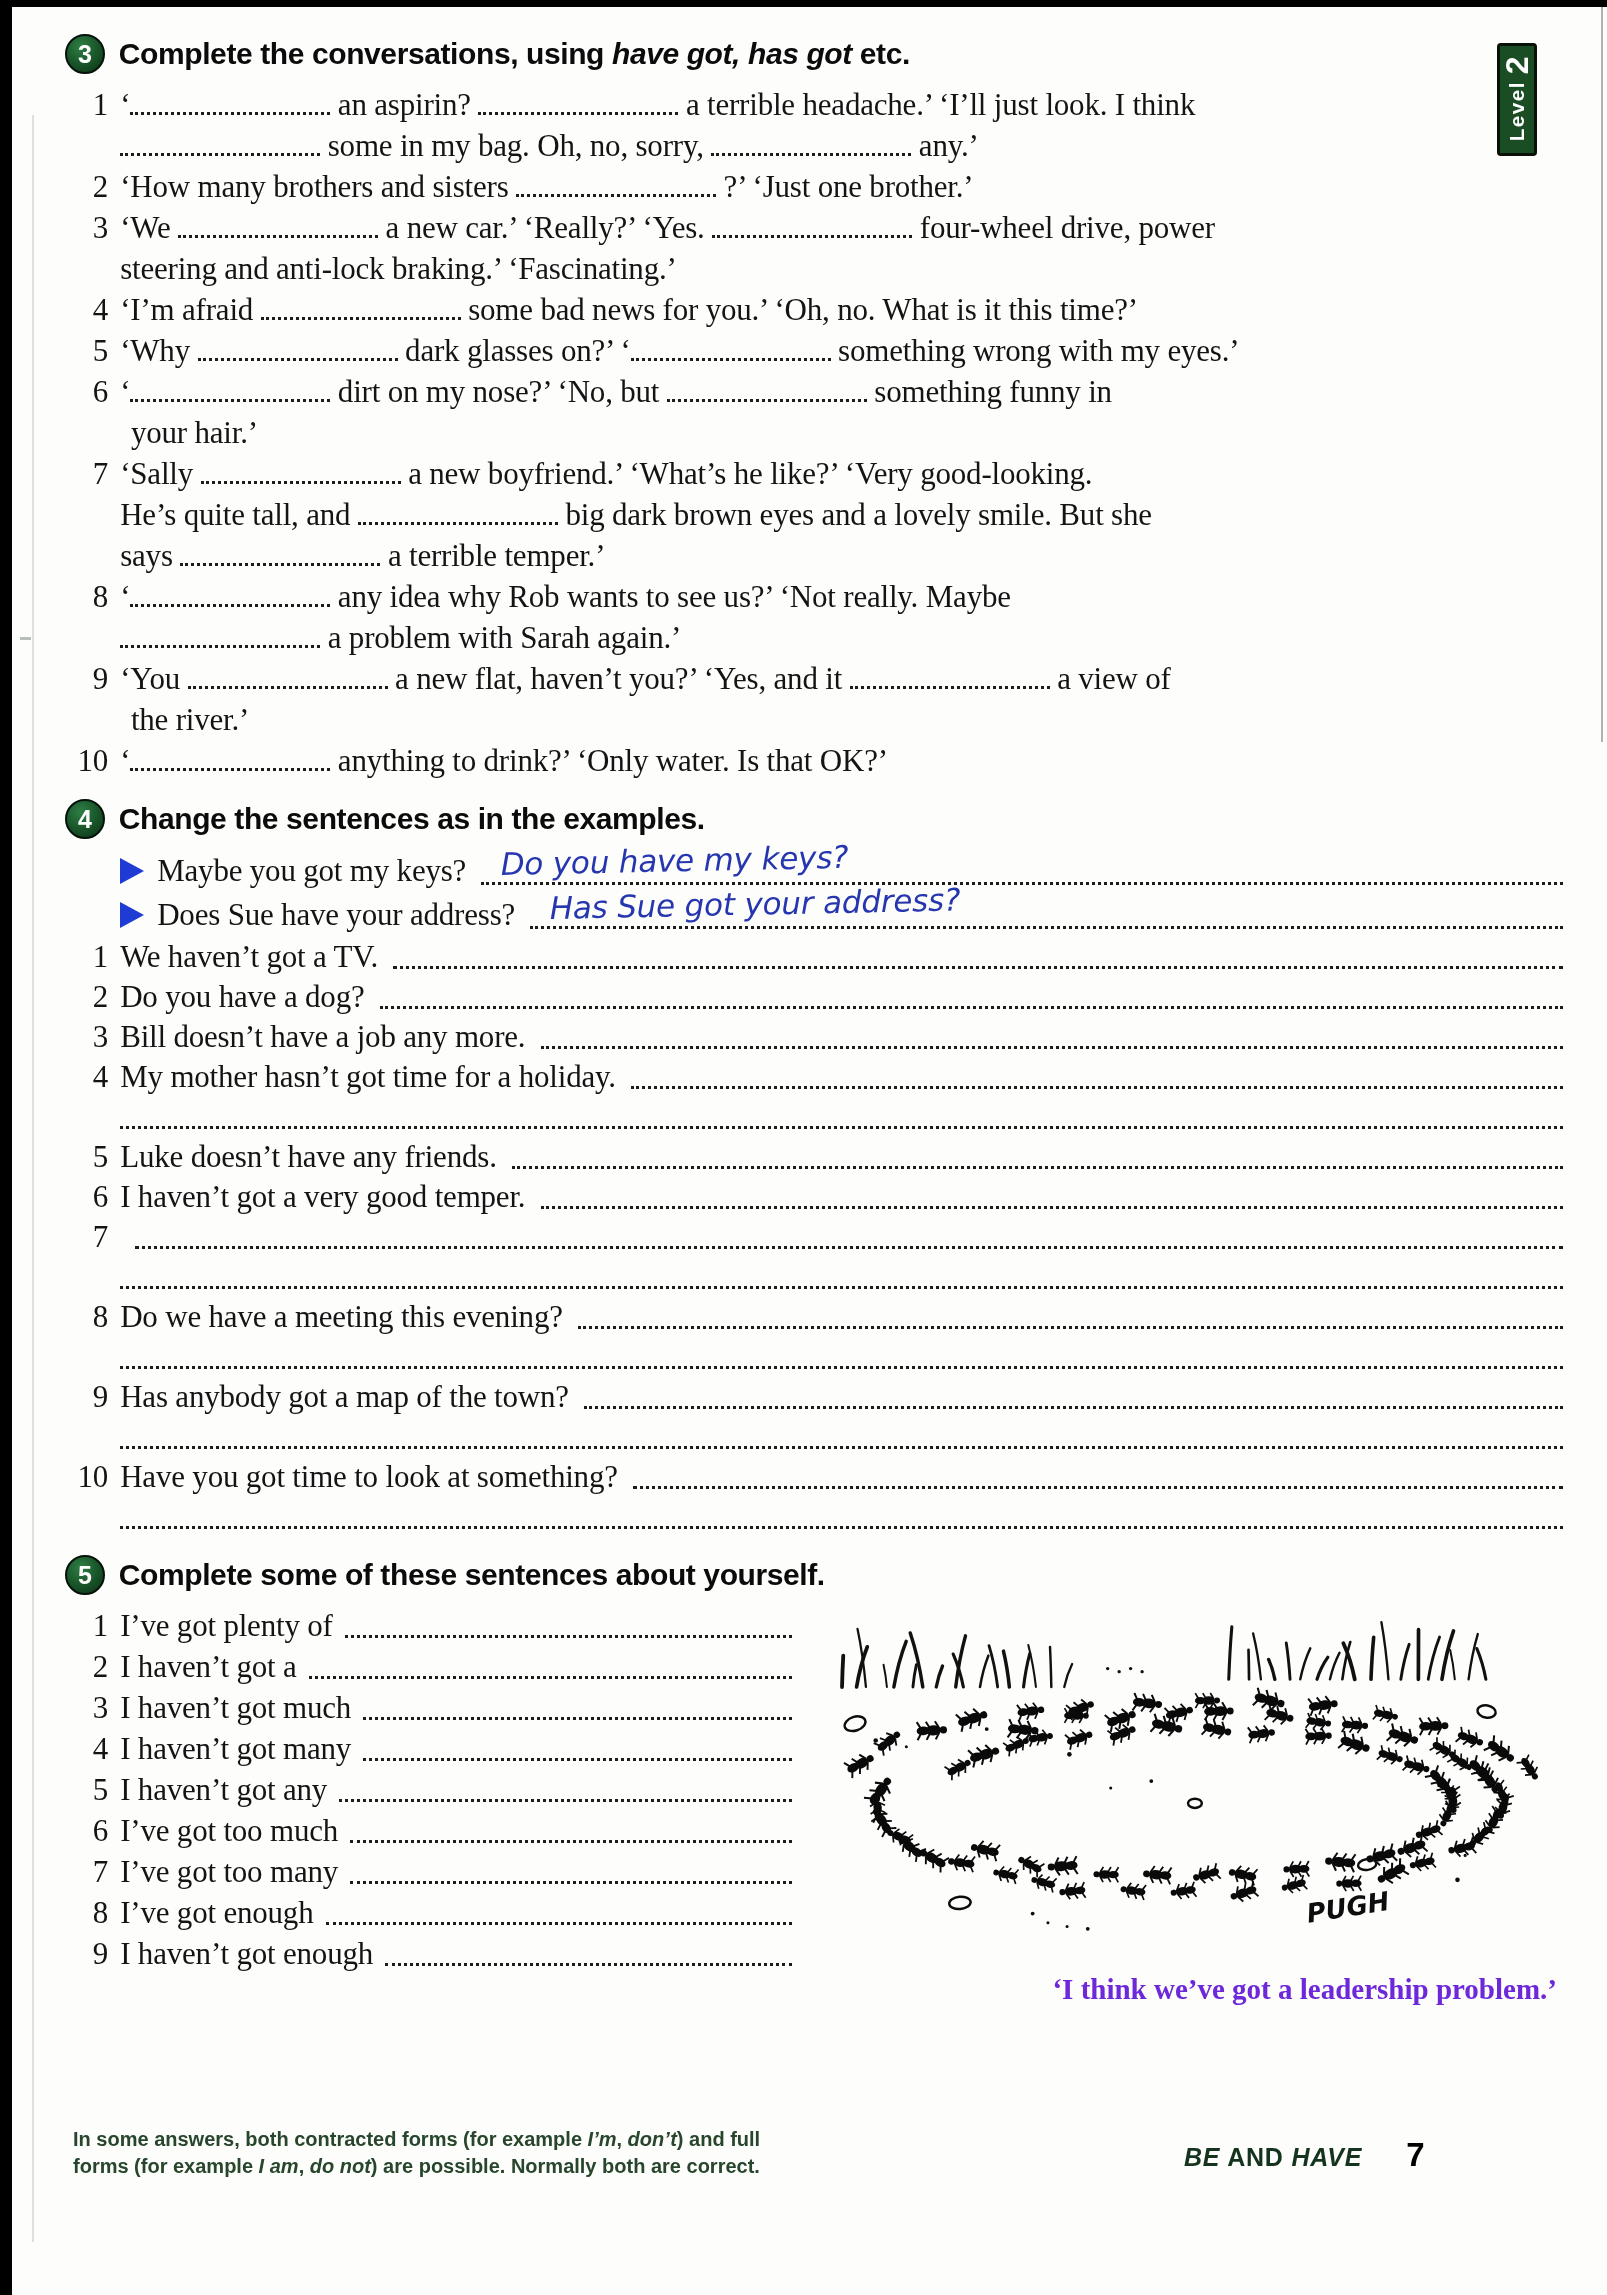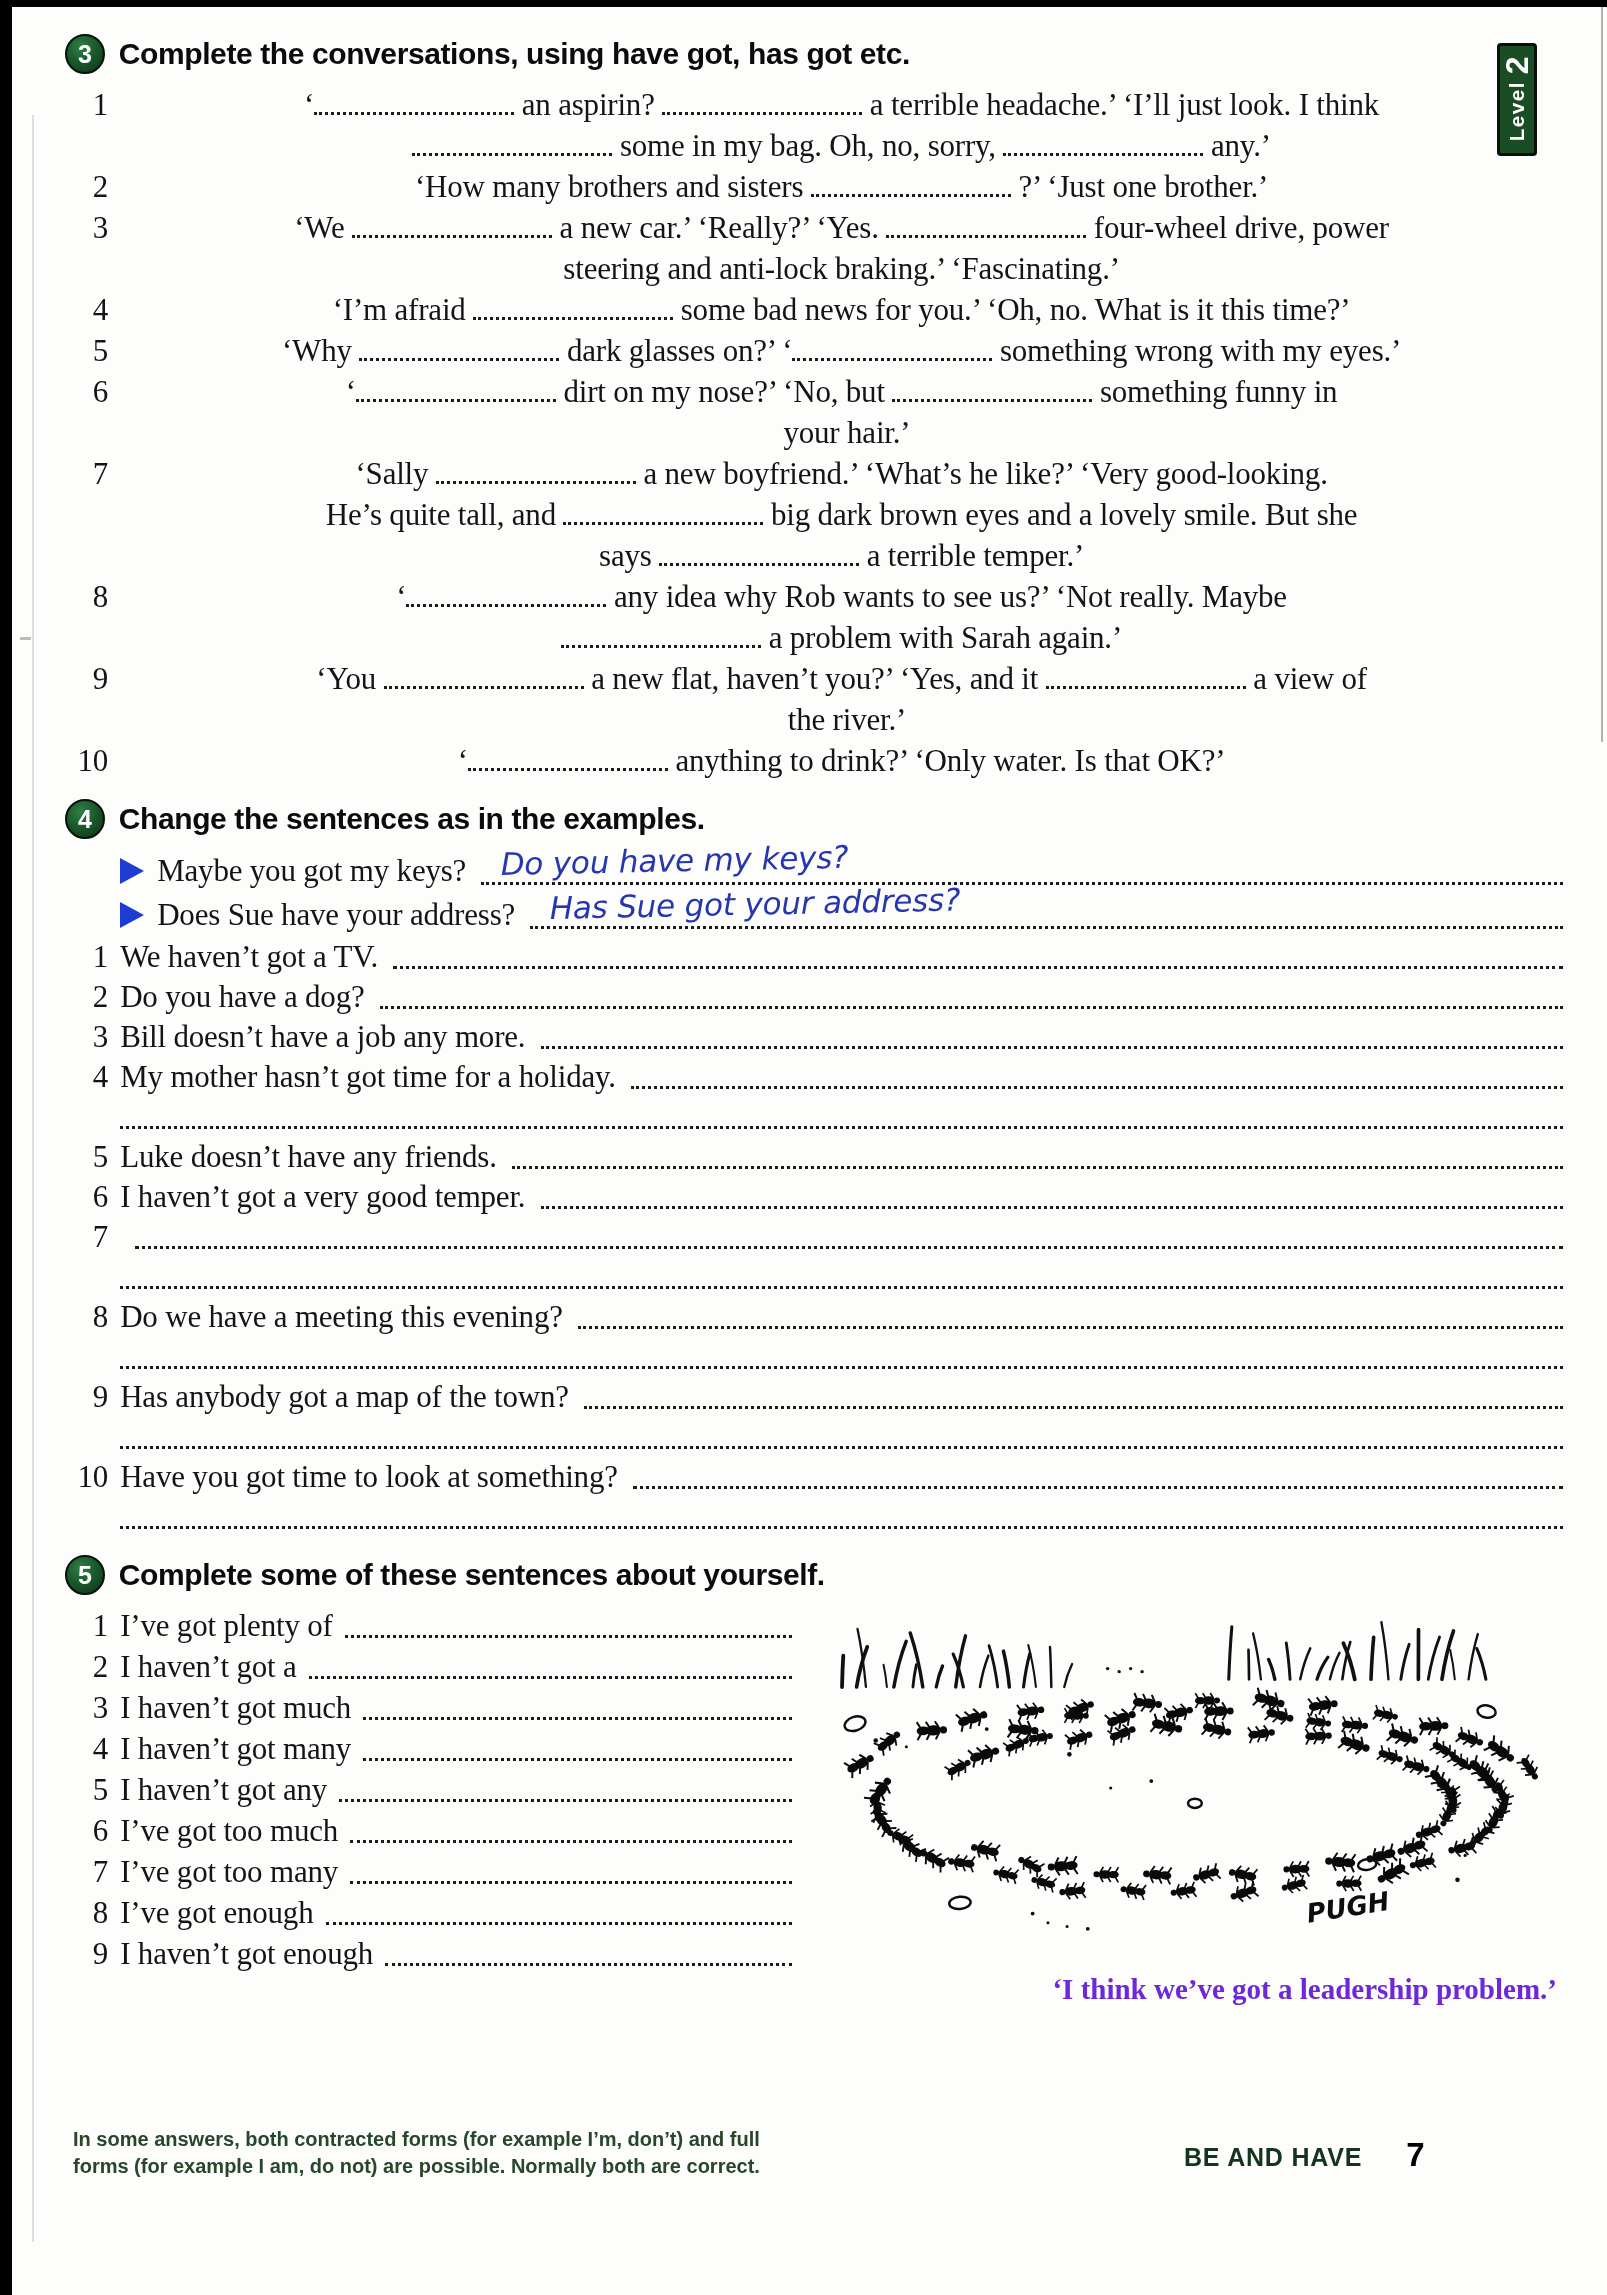--- a/index.html
+++ b/index.html
@@ -32,27 +32,27 @@
 
   .ex-header{display:flex;align-items:center;gap:13.8px;height:44px;margin-bottom:7.7px;}
   .badge{
     flex:0 0 40px;width:40px;height:40px;border-radius:50%;box-sizing:border-box;
     background:radial-gradient(circle at 38% 30%, #2f7f45 0%, #1b5a2c 45%, #0c3115 100%);
     border:2.3px solid #05120a;color:#fff;font-family:"Liberation Sans",sans-serif;
     font-weight:bold;font-size:25px;display:flex;align-items:center;justify-content:center;
   }
   .ex-title{font-family:"Liberation Sans",sans-serif;font-weight:bold;font-size:30px;
     letter-spacing:-0.4px;color:#0b0b0b;white-space:nowrap;}
-  .it{}
+  .it{font-style:italic;}
 
   
   .item3{display:flex;}
   .num{flex:0 0 43px;width:43px;text-align:right;padding-right:12.2px;
     font-size:31px;line-height:41px;letter-spacing:-0.2px;}
-  .content{flex:1;min-width:0;text-align:center;}
+  .content{flex:1;min-width:0;}
   .line{font-size:31px;line-height:41px;white-space:pre;letter-spacing:-0.2px;}
   .blank{display:inline-block;width:200px;height:1.5px;border-bottom:3.8px dotted #1c1c1c;}
 
   
   .row4{display:flex;font-size:31px;line-height:40px;letter-spacing:-0.2px;}
   .row4.example{line-height:44px;}
   .numsp{flex:0 0 43px;width:43px;text-align:right;padding-right:12.2px;}
   .arrow{flex:0 0 37px;display:flex;align-items:center;}
   .arrow::after{content:"";width:0;height:0;border-left:24.5px solid #1e3bd4;
     border-top:13.8px solid transparent;border-bottom:13.8px solid transparent;}

